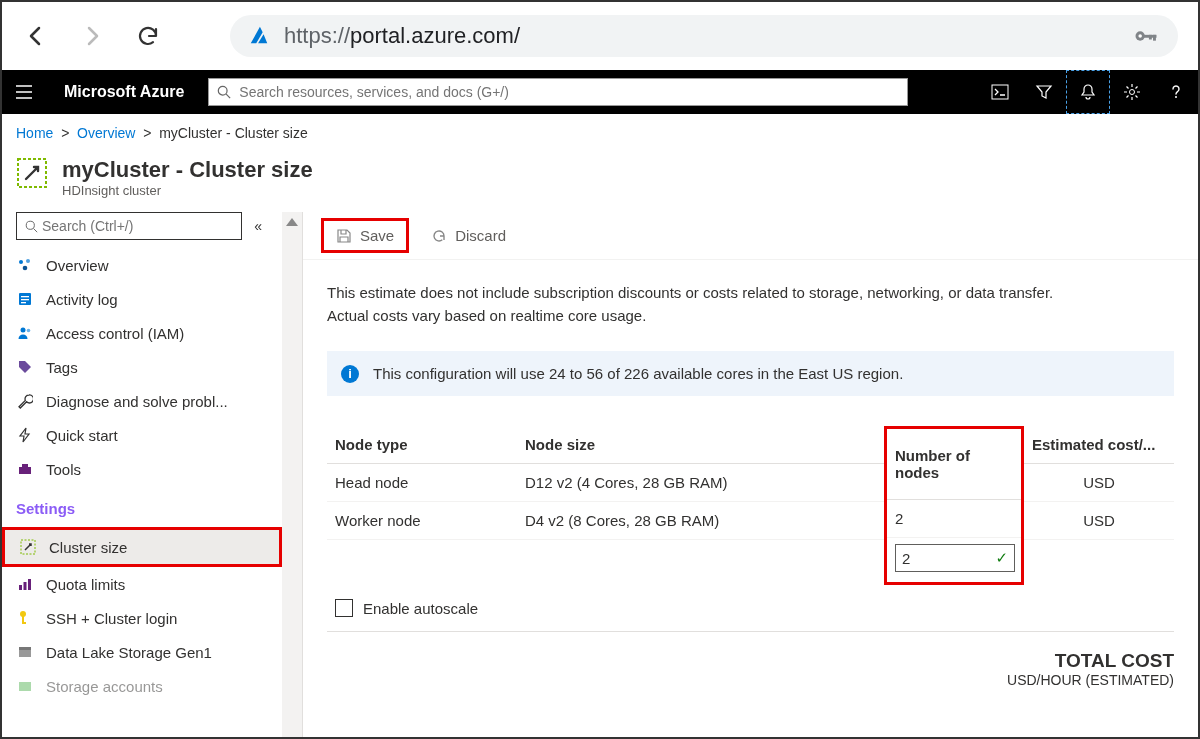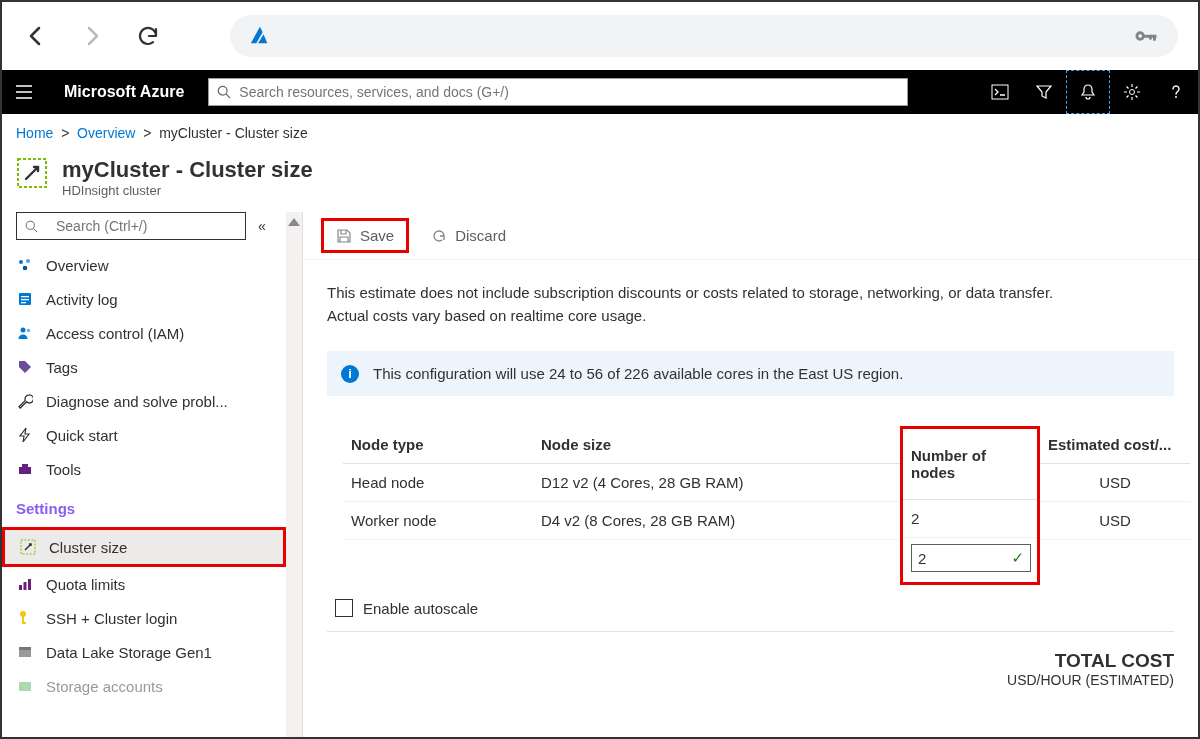--- a/index.html
+++ b/index.html
@@ -32,21 +32,21 @@
   .page-head { display: flex; align-items: flex-start; padding: 5px 14px 14px; gap: 14px; }
   .page-ico { width: 32px; height: 32px; }
   .page-title { font-size: 22px; font-weight: 600; color: #323130; }
   .page-sub { font-size: 13px; color: #605e5c; }
   
   
   .main { display: flex; height: calc(100% - 68px - 44px - 40px - 58px); }
   .sidebar { width: 300px; display: flex; }
   .side-inner { flex: 1; padding-right: 0; }
   .side-search { margin: 0 14px 8px; display:flex; align-items:center; gap:6px; }
-  .side-search-box { flex:1; border:1px solid #323130; height:28px; display:flex; align-items:center; padding:0 8px; gap:18px; }
+  .side-search-box { flex:1; border:1px solid #323130; height:28px; display:flex; align-items:center; padding:0 8px; gap:4px; }
   .side-search-box input { border:none; outline:none; flex:1; font-size:14px; }
   .collapse-caret { font-size: 14px; color:#333; padding:0 6px; }
   .side-scroll { width: 20px; background: #f3f2f1; display:flex; flex-direction:column; align-items:center; }
   .scroll-up { width:0;height:0;border-left:6px solid transparent;border-right:6px solid transparent;border-bottom:8px solid #888; margin-top:6px;}
   .nav-list { margin-top: 6px; }
   .nav-item { display:flex; align-items:center; gap:12px; padding: 8px 14px; font-size:15px; color:#323130; cursor:pointer; }
   .nav-item.active { background:#edebe9; }
   .nav-section { padding: 14px 14px 10px; font-size:15px; font-weight:600; color:#8b5cf6; }
   .red-box { border: 3px solid #e60000; }
   .nav-ico { width:18px; height:18px; display:flex; align-items:center; justify-content:center; }
@@ -96,20 +96,21 @@
   </div>
   <div class="nav-btn">
     <svg width="24" height="24" viewBox="0 0 24 24">
         <path d="M4 12a8 8 0 1 1 3 6.2M4 12V5m0 7h7" stroke="#333" stroke-width="2.2" fill="none" stroke-linecap="round" transform="scale(-1,1) translate(-24,0)"></path>
       </svg>
   </div>
   <div class="url-bar">
     <svg width="22" height="22" viewBox="0 0 24 24">
         <path d="M3 20 L13 2 L16 8 L9 20 Z M11 20 L21 20 L17 10 Z" fill="#0078d4"></path>
       </svg>
+    <span class="url-text"><span class="proto">https://</span><span>portal.azure.com/</span></span>
     <span class="key-icon">
       <svg width="28" height="28" viewBox="0 0 24 24">
           <circle cx="7" cy="12" r="4" fill="#808488"></circle>
           <rect x="10" y="11" width="11" height="2.5" fill="#808488"></rect>
           <rect x="18" y="11" width="2.5" height="5" fill="#808488"></rect>
           <rect x="14.5" y="11" width="2.5" height="4" fill="#808488"></rect>
           <circle cx="7" cy="12" r="1.5" fill="#fff"></circle>
         </svg>
     </span>
   </div>
@@ -337,21 +338,21 @@
     <div class="content-body">
       <div class="estimate-note">
         <div>This estimate does not include subscription discounts or costs related to storage, networking, or data transfer.</div>
         <div>Actual costs vary based on realtime core usage.</div>
       </div>
       <div class="info-box">
         <div class="i-ico">i</div>
         <div>This configuration will use 24 to 56 of 226 available cores in the East US region.</div>
       </div>
 
-      <div style="display:flex; width:100%;margin-left:16px;">
+      <div style="display:flex; width:100%;">
         <div style="flex:1;">
           <table class="nodes">
             <tbody>
                 <tr>
               <th style="width:190px">Node type</th>
               <th>Node size</th>
             </tr>
             <tr>
               <td>Head node</td>
               <td>D12 v2 (4 Cores, 28 GB RAM)</td>

